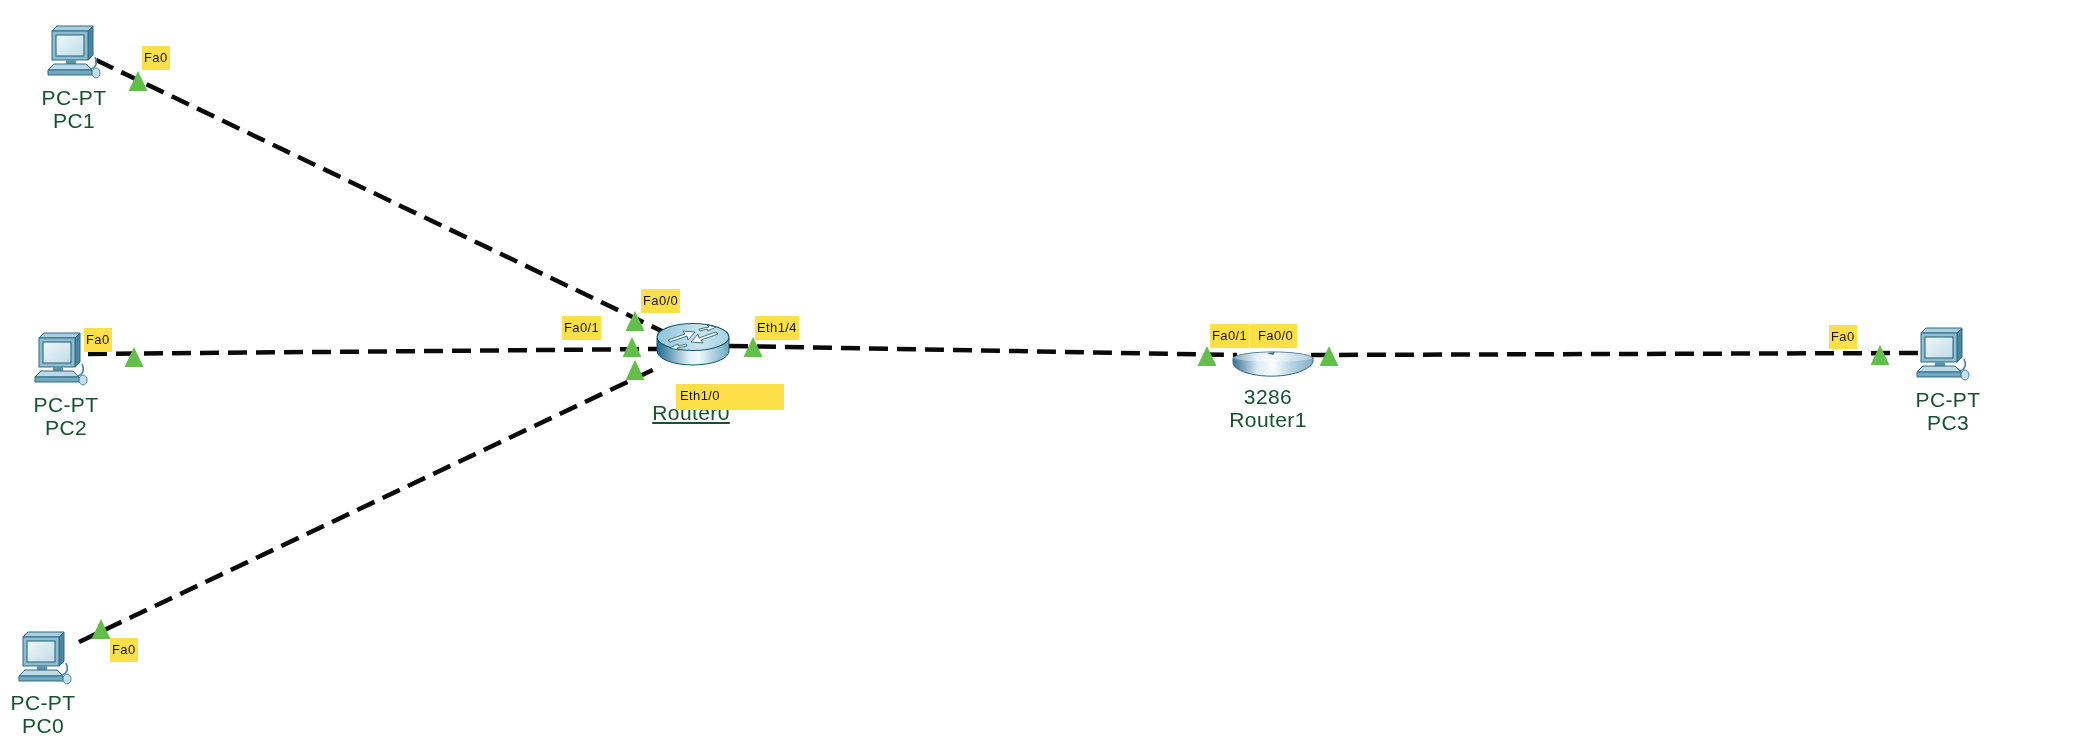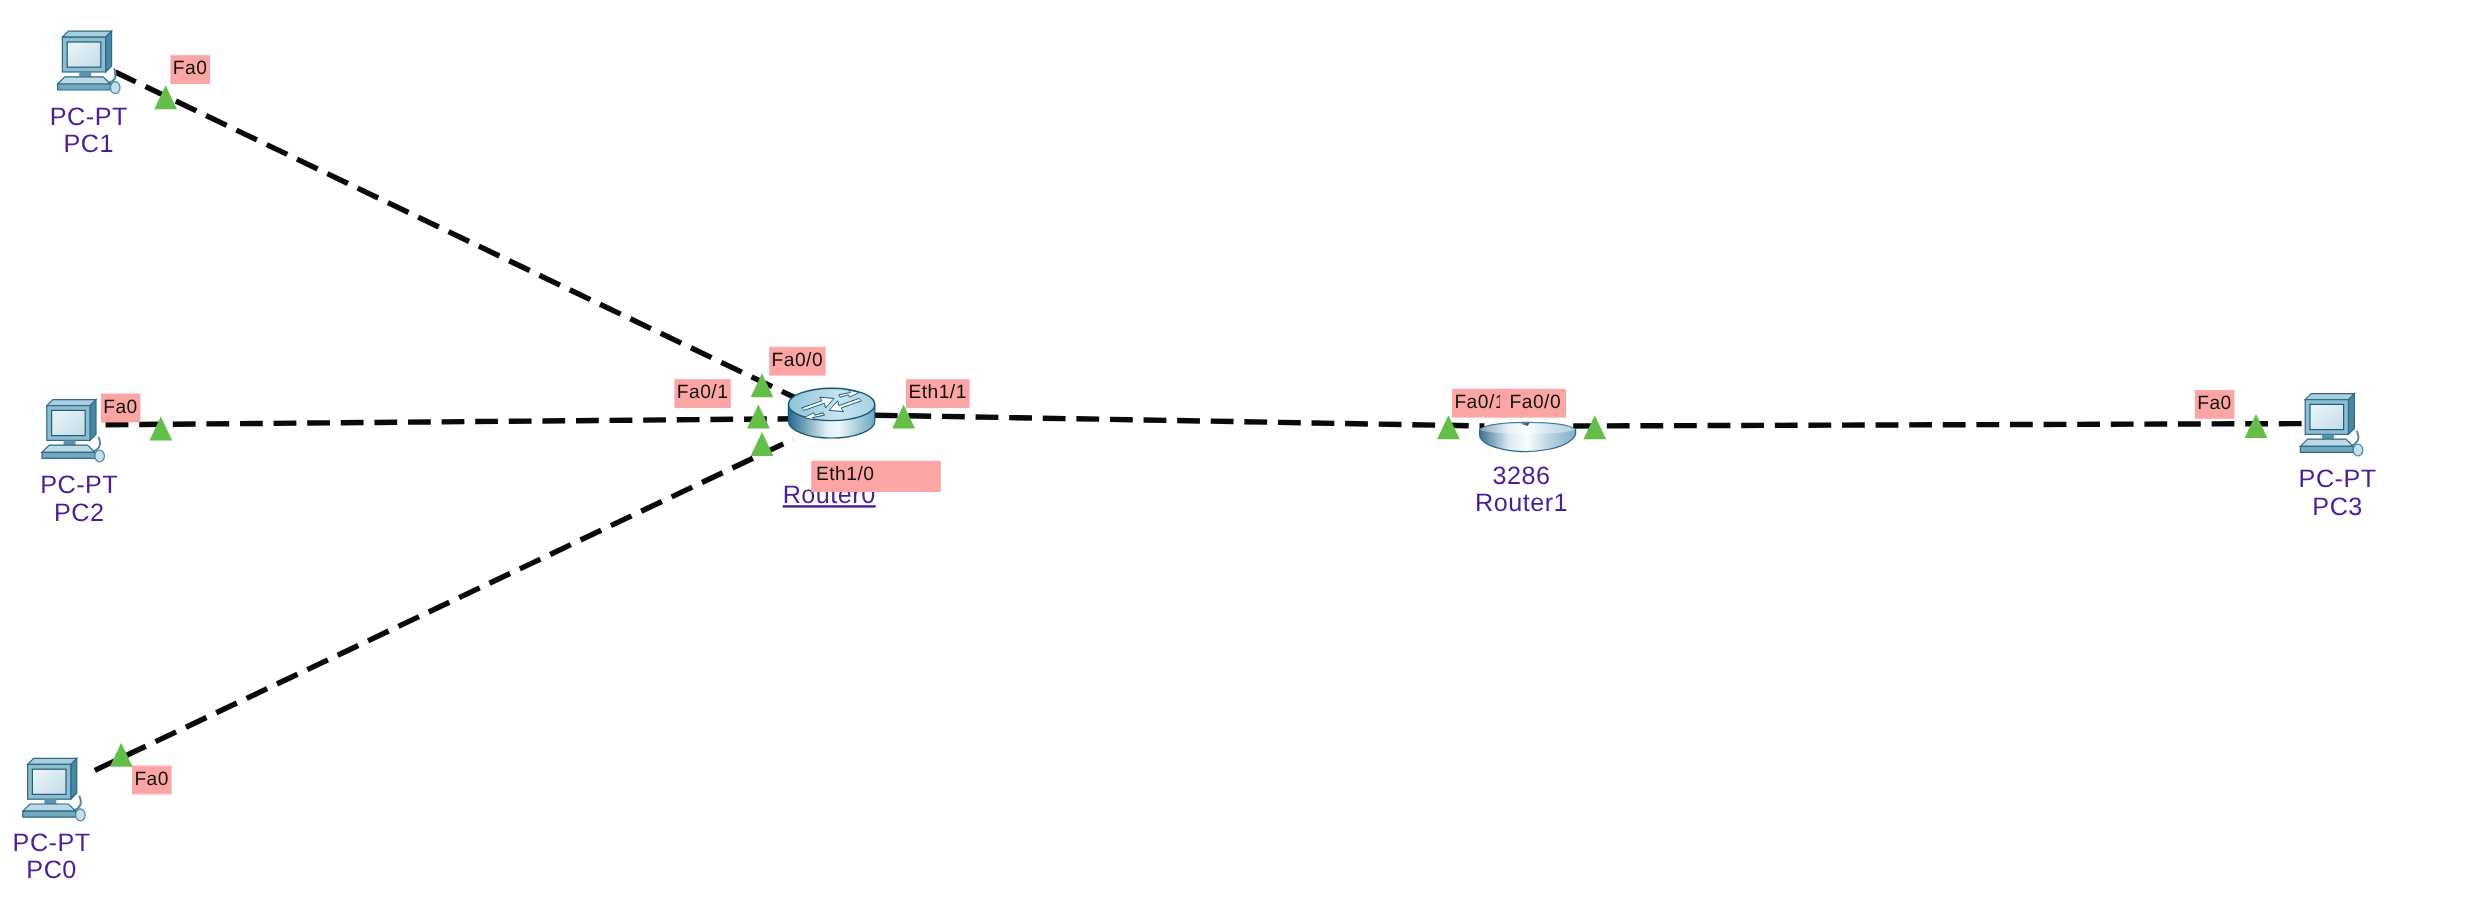--- a/index.html
+++ b/index.html
@@ -5,27 +5,27 @@
   html,body{margin:0;padding:0;}
   body{
     width:2074px;height:751px;background:#ffffff;overflow:hidden;
     font-family:"Liberation Sans","DejaVu Sans",sans-serif;
     position:relative;
   }
   #canvas{position:absolute;left:0;top:0;width:2074px;height:751px;}
   .layer{position:absolute;left:0;top:0;pointer-events:none;}
   .dev{position:absolute;z-index:2;}
   .name-label{
-    position:absolute;z-index:3;text-align:center;color:#4c1d95;
+    position:absolute;z-index:3;text-align:center;color:#14532d;
     font-size:21px;line-height:23px;letter-spacing:.4px;white-space:nowrap;
     transform:translateX(-50%);
   }
   .port-label{
-    position:absolute;z-index:4;color:#111;background:#fca5a5;
-    font-size:16px;line-height:24px;letter-spacing:.4px;white-space:nowrap;
+    position:absolute;z-index:4;color:#111;background:#fde047;
+    font-size:13px;line-height:24px;letter-spacing:.4px;white-space:nowrap;
     padding:0 2px;
   }
   .port-label.under{z-index:3;}
   .eth10{width:100px;height:26px;padding:0 4px;}
   .fa00r1{padding:0 4px 0 8px;}
   svg.tri-layer{z-index:5;}
   svg.link-layer{z-index:1;}
 </style>
 </head>
 <body>
@@ -169,21 +169,21 @@
     <div>3286</div>
     <div>Router1</div>
   </div>
 
   <div class="port-label" style="left:142px;top:46px;">Fa0</div>
   <div class="port-label" style="left:641px;top:289px;">Fa0/0</div>
   <div class="port-label" style="left:84px;top:328px;">Fa0</div>
   <div class="port-label" style="left:562px;top:316px;">Fa0/1</div>
   <div class="port-label" style="left:110px;top:638px;">Fa0</div>
   <div class="port-label eth10" style="left:676px;top:384px;">Eth1/0</div>
-  <div class="port-label" style="left:755px;top:316px;">Eth1/1</div>
+  <div class="port-label" style="left:755px;top:316px;">Eth1/4</div>
   <div class="port-label under" style="left:1210px;top:324px;">Fa0/1</div>
   <div class="port-label fa00r1" style="left:1250px;top:324px;">Fa0/0</div>
   <div class="port-label" style="left:1829px;top:325px;">Fa0</div>
 
   <svg class="layer tri-layer" width="2074" height="751">
     <g fill="#64BE4A">
       <polygon points="128.5,91 147.5,91 138,71"></polygon>
       <polygon points="625.5,331 644.5,331 635,311"></polygon>
       <polygon points="124.5,367 143.5,367 134,347"></polygon>
       <polygon points="622.5,357 641.5,357 632,337"></polygon>

